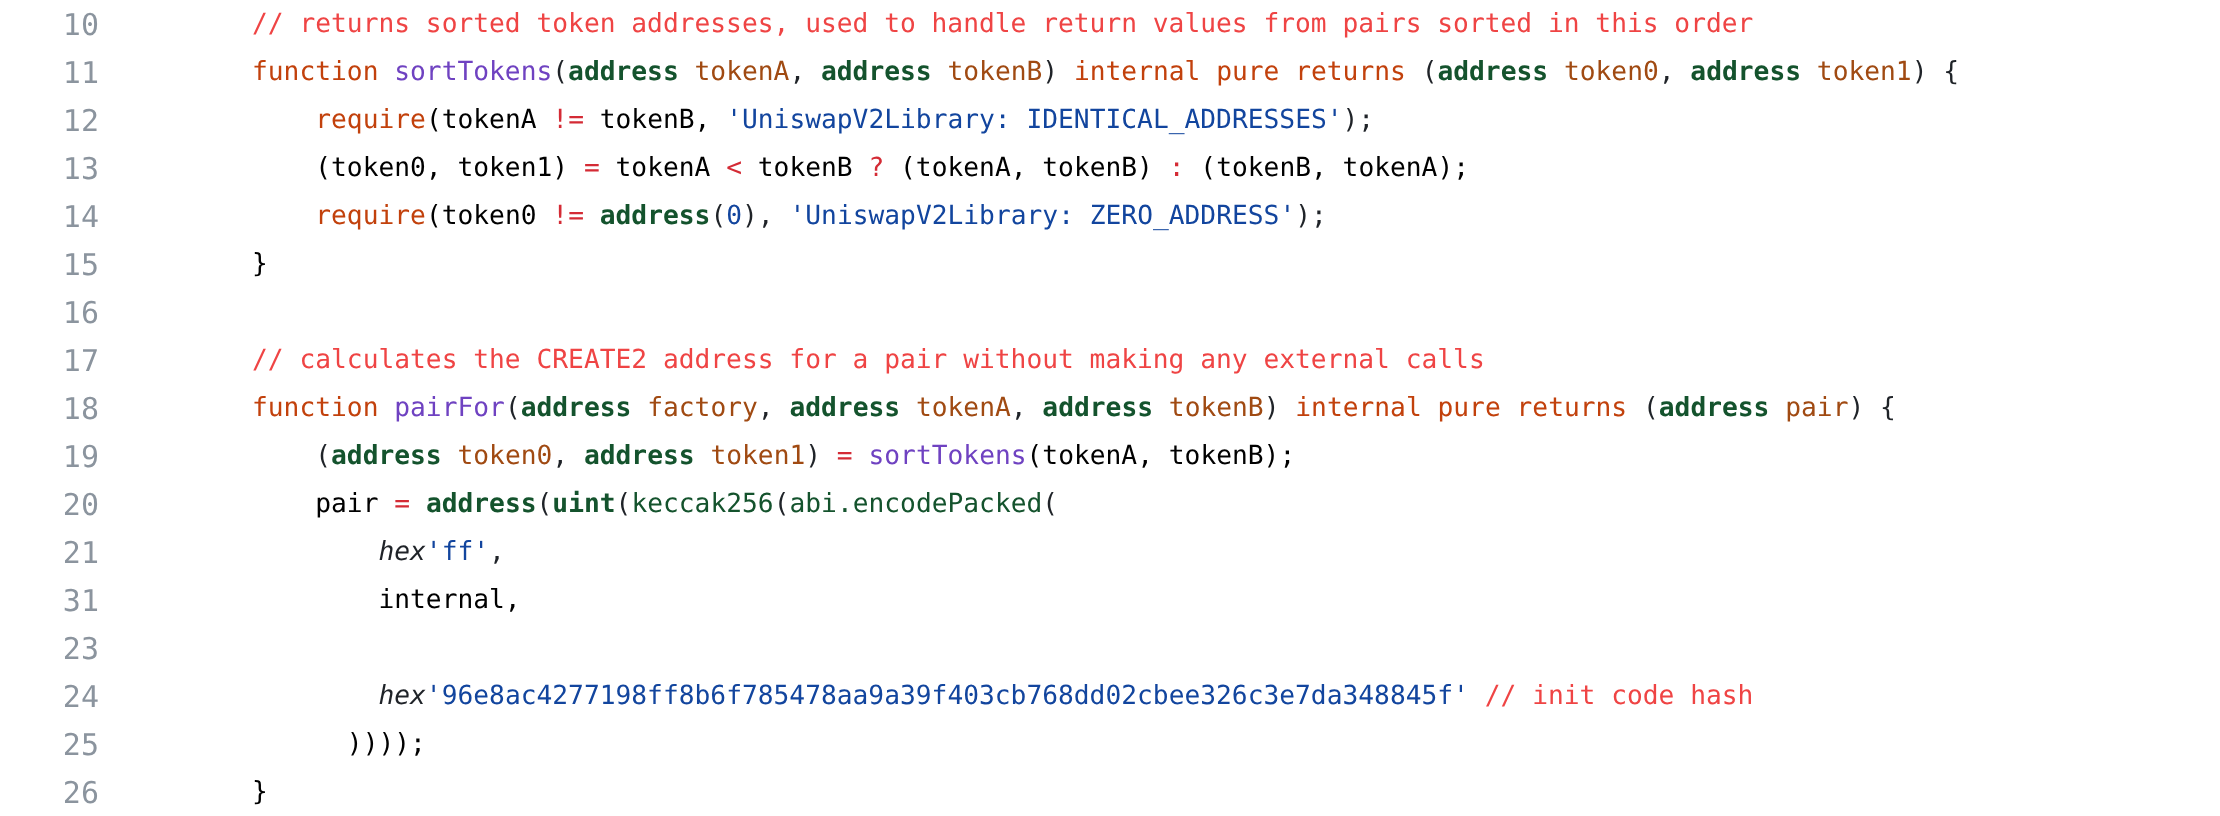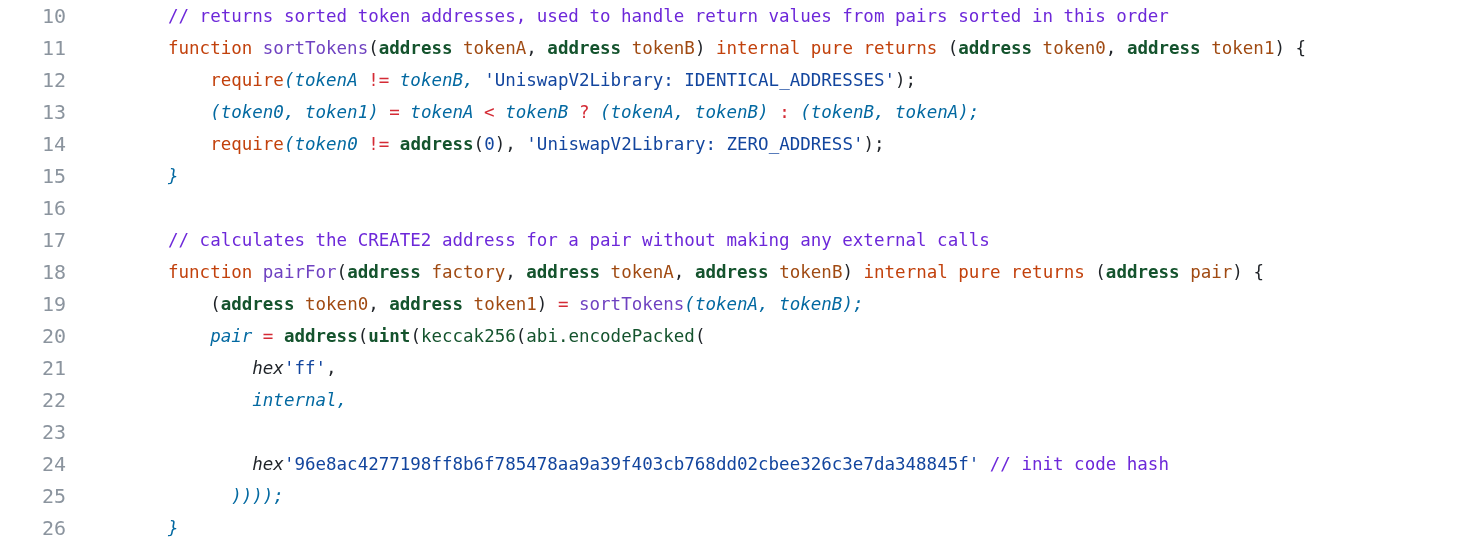--- a/index.html
+++ b/index.html
@@ -41,29 +41,29 @@
   .line-content {
     padding-left: 102px;
     font-size: 17.5px;
     letter-spacing: 0px;
     color: #1f2328;
     font-family: "DejaVu Sans Mono", "Liberation Mono", monospace;
     white-space: pre;
     overflow: visible;
   }
   
-  .t-comment  { color: #6d28d9; }
+  .t-comment  { color: #ef4444; }
   .t-keyword  { color: #c2410c; }
   .t-operator { color: #d42b35; }
   .t-type     { color: #14532d; font-weight: bold; }
   .t-string   { color: #12459e; }
   .t-func     { color: #6f42c1; }
   .t-builtin  { color: #14532d; }
   .t-param    { color: #a04a12; }
-  .t-plain    { color: #0369a1; font-style: italic; }
+  .t-plain    { color: #000000; }
   .t-number   { color: #12459e; }
   .t-hexkw    { color: #1f2328; font-style: italic; }
   .t-punct    { color: #1f2328; }
 </style>
 </head>
 <body>
 
 <div id="code-viewer">
   <div id="code-lines">
       <div class="code-line"><div class="line-number">10</div><div class="line-content"><span class="t-comment">// returns sorted token addresses, used to handle return values from pairs sorted in this order</span></div></div>
@@ -71,19 +71,19 @@
       <div class="code-line"><div class="line-number">12</div><div class="line-content"><span class="t-plain">    </span><span class="t-keyword">require</span><span class="t-plain">(tokenA </span><span class="t-operator">!=</span><span class="t-plain"> tokenB, </span><span class="t-string">'UniswapV2Library: IDENTICAL_ADDRESSES'</span><span class="t-punct">);</span></div></div>
       <div class="code-line"><div class="line-number">13</div><div class="line-content"><span class="t-plain">    (token0, token1) </span><span class="t-operator">=</span><span class="t-plain"> tokenA </span><span class="t-operator">&lt;</span><span class="t-plain"> tokenB </span><span class="t-operator">?</span><span class="t-plain"> (tokenA, tokenB) </span><span class="t-operator">:</span><span class="t-plain"> (tokenB, tokenA);</span></div></div>
       <div class="code-line"><div class="line-number">14</div><div class="line-content"><span class="t-plain">    </span><span class="t-keyword">require</span><span class="t-plain">(token0 </span><span class="t-operator">!=</span><span class="t-plain"> </span><span class="t-type">address</span><span class="t-punct">(</span><span class="t-number">0</span><span class="t-punct">), </span><span class="t-string">'UniswapV2Library: ZERO_ADDRESS'</span><span class="t-punct">);</span></div></div>
       <div class="code-line"><div class="line-number">15</div><div class="line-content"><span class="t-plain">}</span></div></div>
       <div class="code-line"><div class="line-number">16</div><div class="line-content"></div></div>
       <div class="code-line"><div class="line-number">17</div><div class="line-content"><span class="t-comment">// calculates the CREATE2 address for a pair without making any external calls</span></div></div>
       <div class="code-line"><div class="line-number">18</div><div class="line-content"><span class="t-keyword">function </span><span class="t-func">pairFor</span><span class="t-punct">(</span><span class="t-type">address</span><span class="t-plain"> </span><span class="t-param">factory</span><span class="t-punct">, </span><span class="t-type">address</span><span class="t-plain"> </span><span class="t-param">tokenA</span><span class="t-punct">, </span><span class="t-type">address</span><span class="t-plain"> </span><span class="t-param">tokenB</span><span class="t-punct">) </span><span class="t-keyword">internal pure returns</span><span class="t-punct"> (</span><span class="t-type">address</span><span class="t-plain"> </span><span class="t-param">pair</span><span class="t-punct">) {</span></div></div>
       <div class="code-line"><div class="line-number">19</div><div class="line-content"><span class="t-punct">    (</span><span class="t-type">address</span><span class="t-plain"> </span><span class="t-param">token0</span><span class="t-punct">, </span><span class="t-type">address</span><span class="t-plain"> </span><span class="t-param">token1</span><span class="t-punct">) </span><span class="t-operator">=</span><span class="t-plain"> </span><span class="t-func">sortTokens</span><span class="t-plain">(tokenA, tokenB);</span></div></div>
       <div class="code-line"><div class="line-number">20</div><div class="line-content"><span class="t-plain">    pair </span><span class="t-operator">=</span><span class="t-plain"> </span><span class="t-type">address</span><span class="t-punct">(</span><span class="t-type">uint</span><span class="t-punct">(</span><span class="t-builtin">keccak256</span><span class="t-punct">(</span><span class="t-builtin">abi.encodePacked</span><span class="t-punct">(</span></div></div>
       <div class="code-line"><div class="line-number">21</div><div class="line-content"><span class="t-plain">        </span><span class="t-hexkw">hex</span><span class="t-string">'ff'</span><span class="t-punct">,</span></div></div>
-      <div class="code-line"><div class="line-number">22</div><div class="line-content"><span class="t-plain">        internal,</span></div></div>
+      <div class="code-line"><div class="line-number">31</div><div class="line-content"><span class="t-plain">        internal,</span></div></div>
       <div class="code-line"><div class="line-number">23</div></div>
       <div class="code-line"><div class="line-number">24</div><div class="line-content"><span class="t-plain">        </span><span class="t-hexkw">hex</span><span class="t-string">'96e8ac4277198ff8b6f785478aa9a39f403cb768dd02cbee326c3e7da348845f'</span><span class="t-plain"> </span><span class="t-comment">// init code hash</span></div></div>
       <div class="code-line"><div class="line-number">25</div><div class="line-content"><span class="t-plain">      ))));</span></div></div>
       <div class="code-line"><div class="line-number">26</div><div class="line-content"><span class="t-plain">}</span></div></div>
     </div>
 </div>
 
 </body></html>

